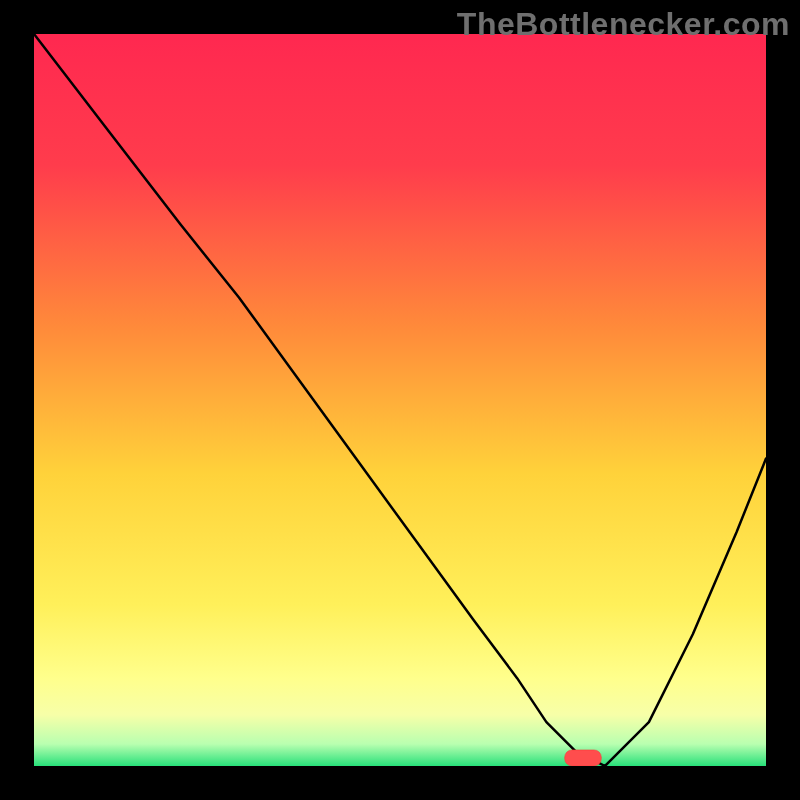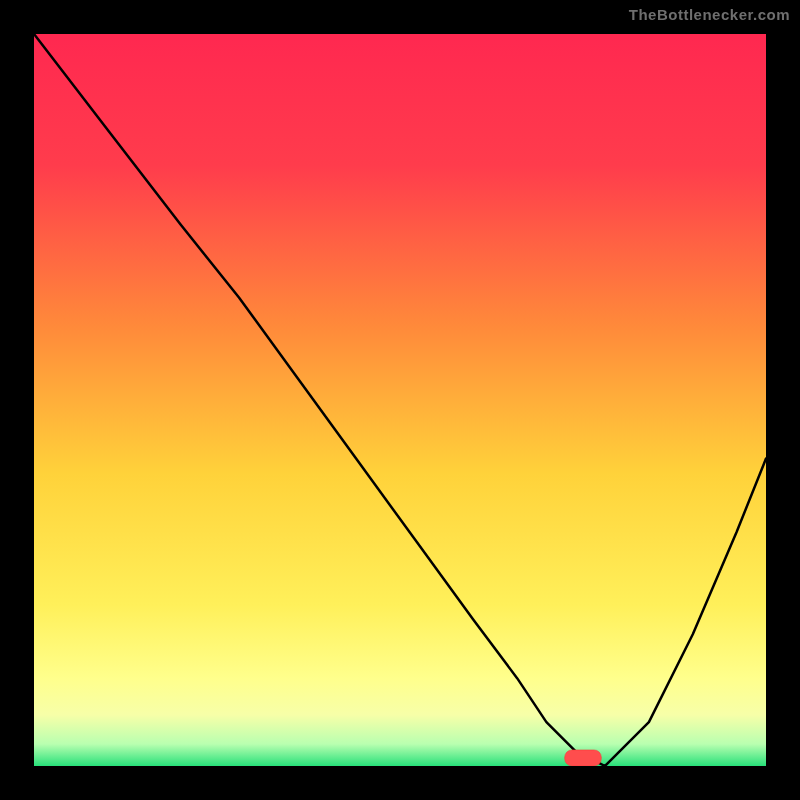--- a/index.html
+++ b/index.html
@@ -8,21 +8,21 @@
     position: relative;
     width: 800px;
     height: 800px;
     background: #000;
   }
   .watermark {
     position: absolute;
     top: 6px;
     right: 10px;
     font-family: Arial, Helvetica, sans-serif;
-    font-size: 15px;
+    font-size: 32px;
     font-weight: 600;
     color: #6f6f6f;
     letter-spacing: 0.5px;
     z-index: 10;
   }
   .plot {
     position: absolute;
     left: 34px;
     top: 34px;
     width: 732px;

